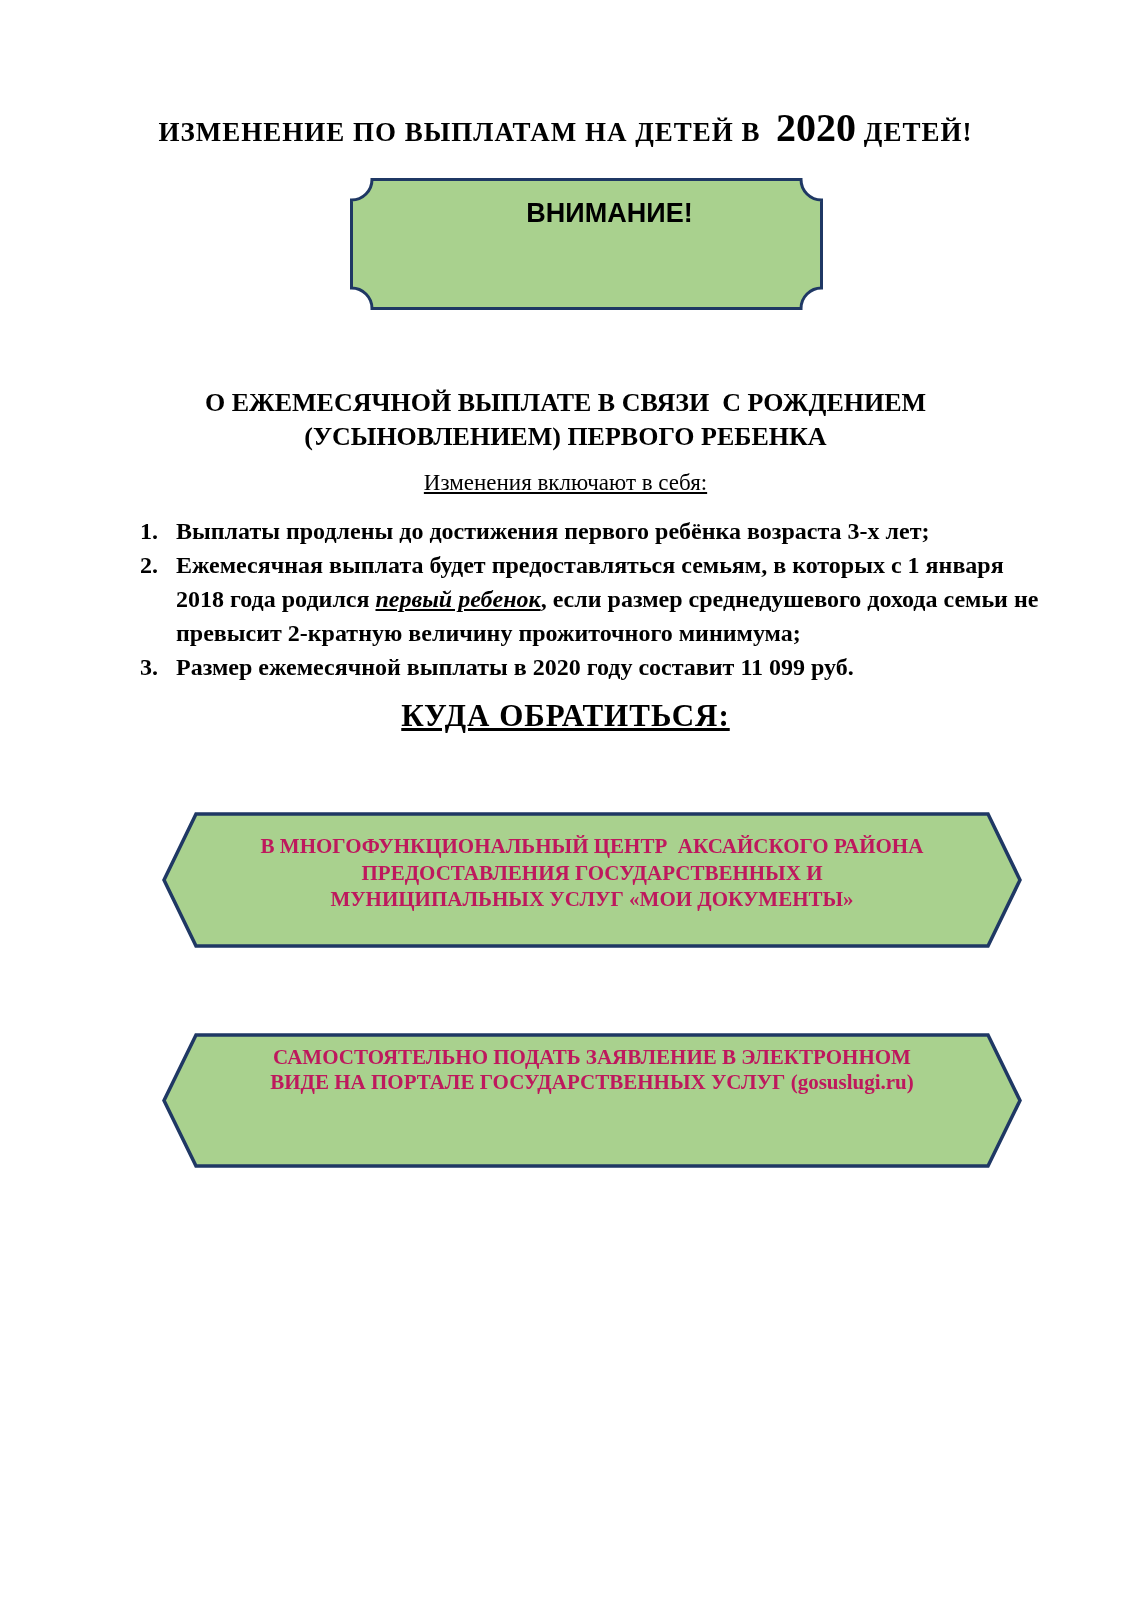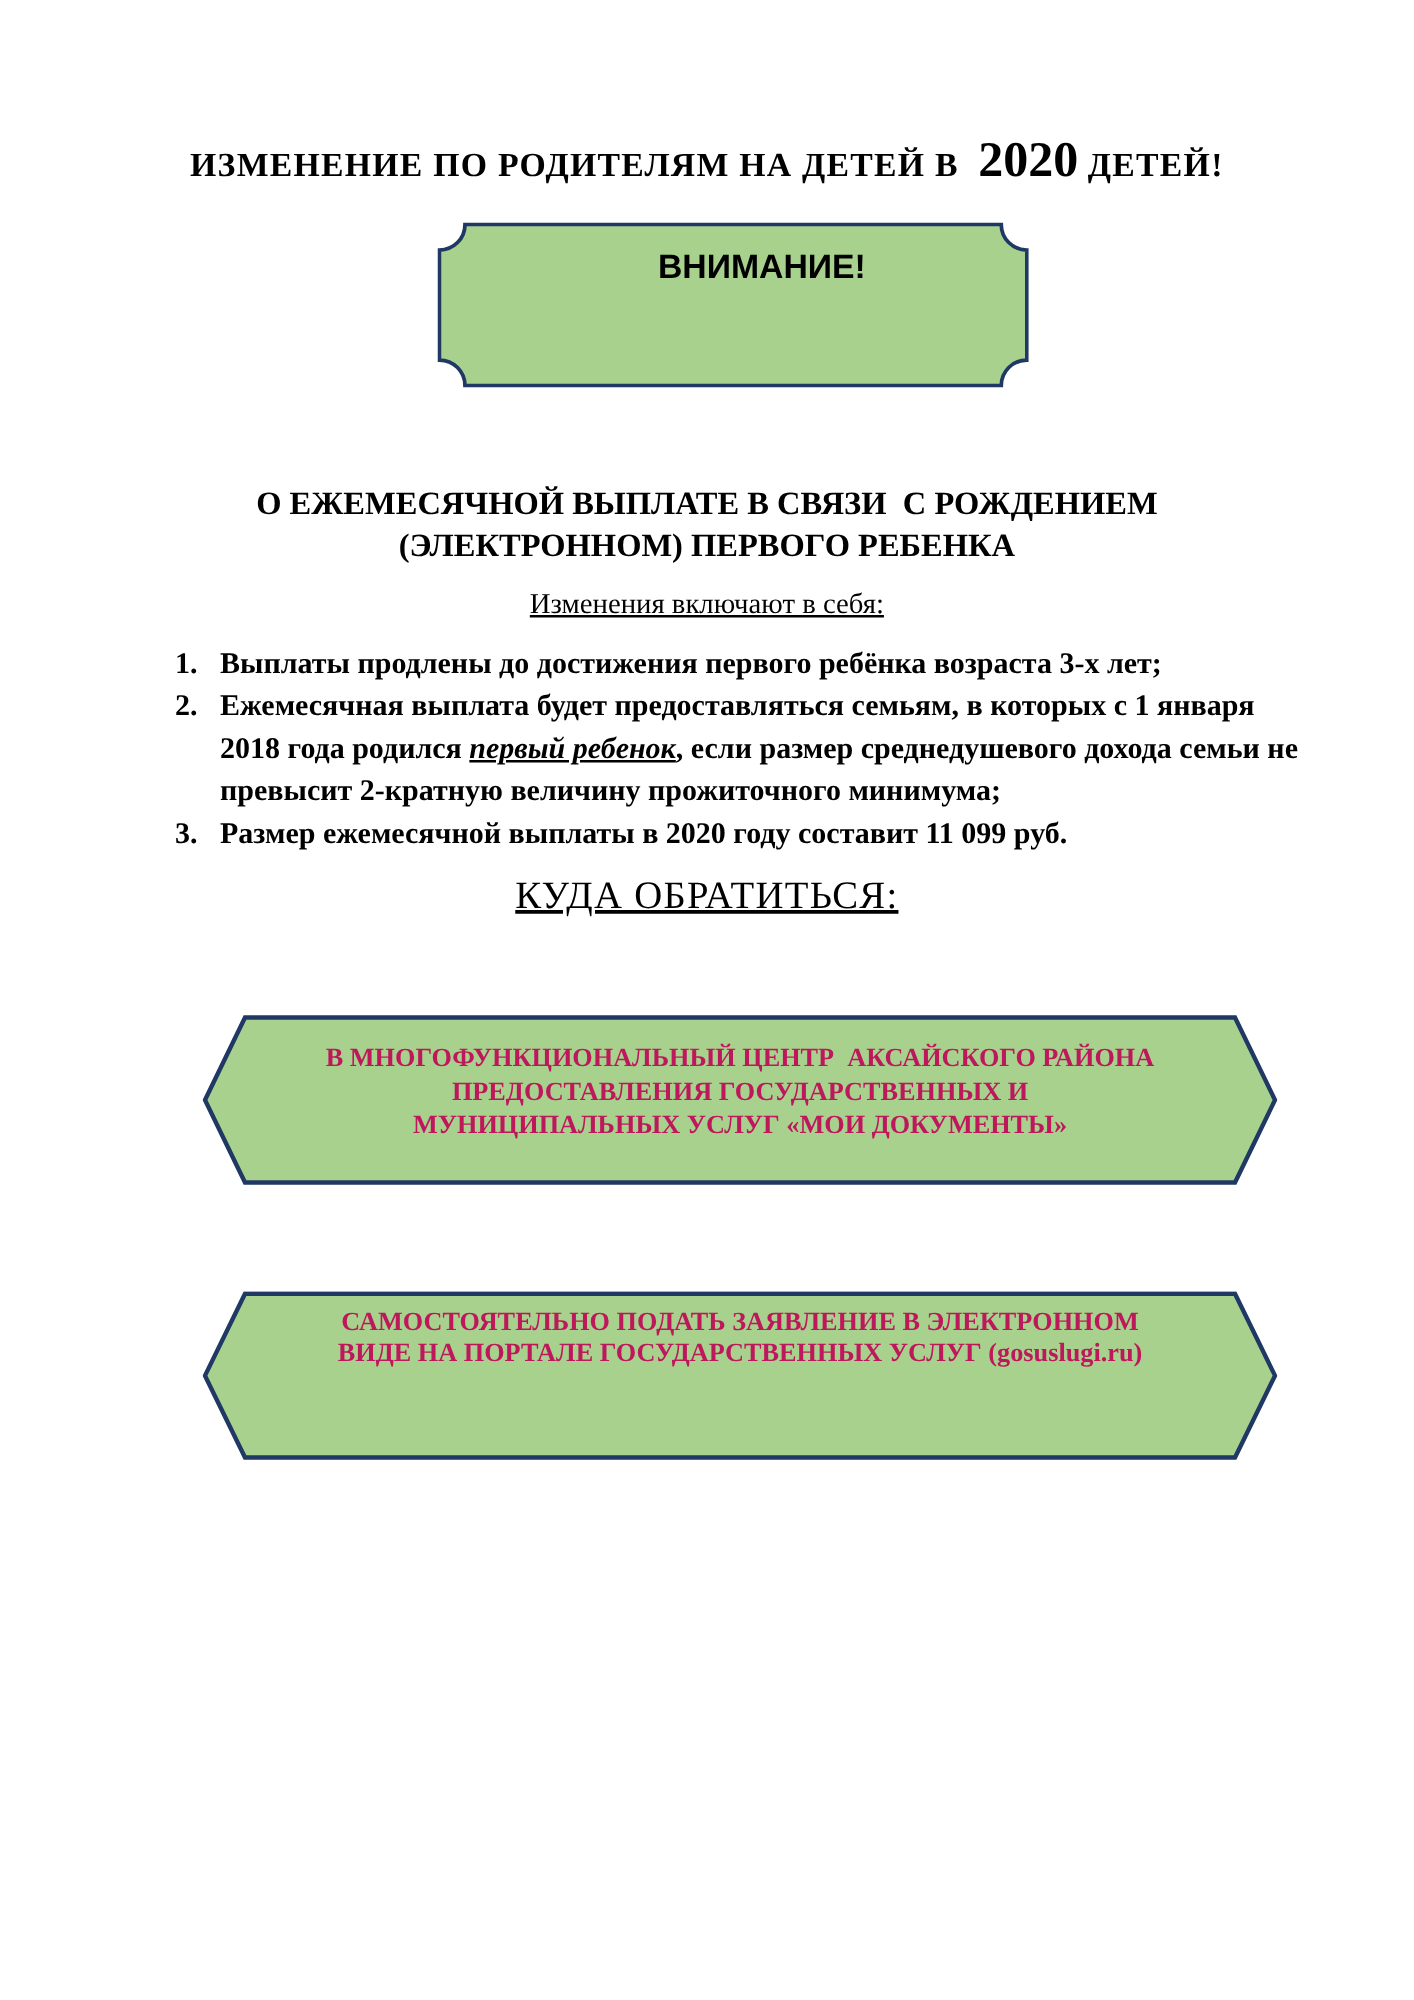--- a/index.html
+++ b/index.html
@@ -36,21 +36,21 @@
   .list{
     position:absolute;top:514px;left:140px;width:912px;
     font-weight:bold;font-size:24px;line-height:34px;
   }
   .li{display:flex;align-items:flex-start;}
   .li .num{flex:0 0 36px;}
   .li .litext{flex:1 1 auto;}
   .em-mark{font-style:italic;text-decoration:underline;}
   .where-heading{
     position:absolute;top:698px;left:0;width:100%;
-    text-align:center;font-weight:normal;font-size:31px;
+    text-align:center;font-weight:bold;font-size:31px;
     text-decoration:underline;text-decoration-thickness:3px;
     letter-spacing:1px;
   }
   .banner{position:absolute;left:162px;width:860px;}
   .banner svg{position:absolute;left:0;top:0;display:block;}
   .banner1{top:812px;height:136px;}
   .banner2{top:1033px;height:135px;}
   .banner-text{
     position:absolute;left:0;top:0;width:100%;height:100%;
     box-sizing:border-box;text-align:center;
@@ -58,33 +58,33 @@
   }
   .banner1 .banner-text{padding-top:21px;font-size:21px;line-height:26.5px;}
   .banner2 .banner-text{padding-top:12px;font-size:21px;line-height:25px;}
   svg .shape-stroke{stroke:#1f3864;}
 </style>
 </head>
 <body>
 
 <div class="page">
 
-  <h1 class="title"><span>ИЗМЕНЕНИЕ ПО РОДИТЕЛЯМ НА ДЕТЕЙ В  </span><span class="year">2020</span><span> ДЕТЕЙ!</span></h1>
+  <h1 class="title"><span>ИЗМЕНЕНИЕ ПО ВЫПЛАТАМ НА ДЕТЕЙ В  </span><span class="year">2020</span><span> ДЕТЕЙ!</span></h1>
 
   <div class="plaque">
     <svg width="473" height="132" viewBox="0 0 473 132">
       <path class="shape-stroke" d="M 22,1.5 L 451,1.5 A 20.5,20.5 0 0 0 471.5,22 L 471.5,110 A 20.5,20.5 0 0 0 451,130.5 L 22,130.5 A 20.5,20.5 0 0 0 1.5,110 L 1.5,22 A 20.5,20.5 0 0 0 22,1.5 Z" stroke-width="3" fill="#a9d18e"></path>
     </svg>
     <div class="plaque-text">
       <div>ВНИМАНИЕ!</div>
     </div>
   </div>
 
   <div class="subtitle pre">О ЕЖЕМЕСЯЧНОЙ ВЫПЛАТЕ В СВЯЗИ  С РОЖДЕНИЕМ
-(ЭЛЕКТРОННОМ) ПЕРВОГО РЕБЕНКА</div>
+(УСЫНОВЛЕНИЕМ) ПЕРВОГО РЕБЕНКА</div>
 
   <div class="changes-heading">Изменения включают в себя:</div>
 
   <div class="list">
     <div class="li">
       <span class="num">1.</span>
       <span class="litext">Выплаты продлены до достижения первого ребёнка возраста 3-х лет;</span>
     </div>
     <div class="li">
       <span class="num">2.</span>

